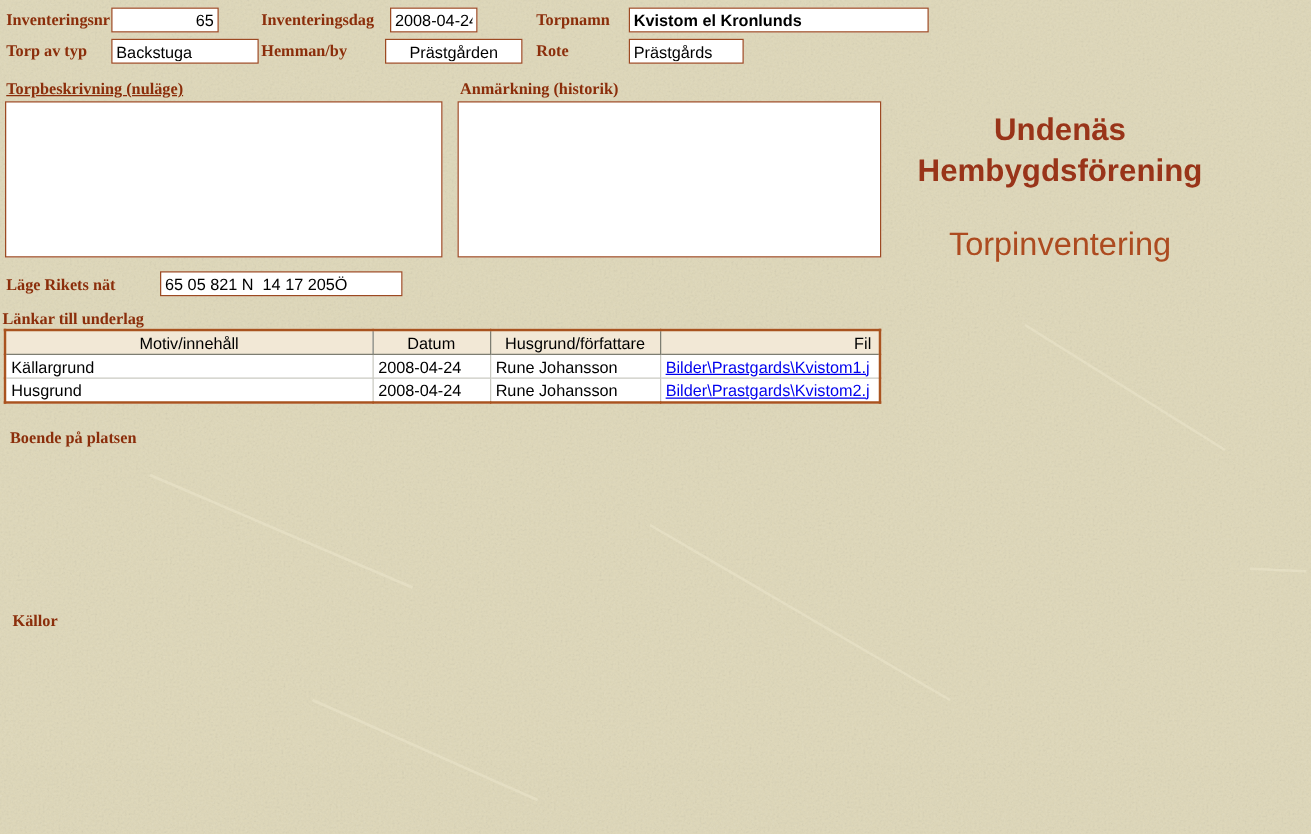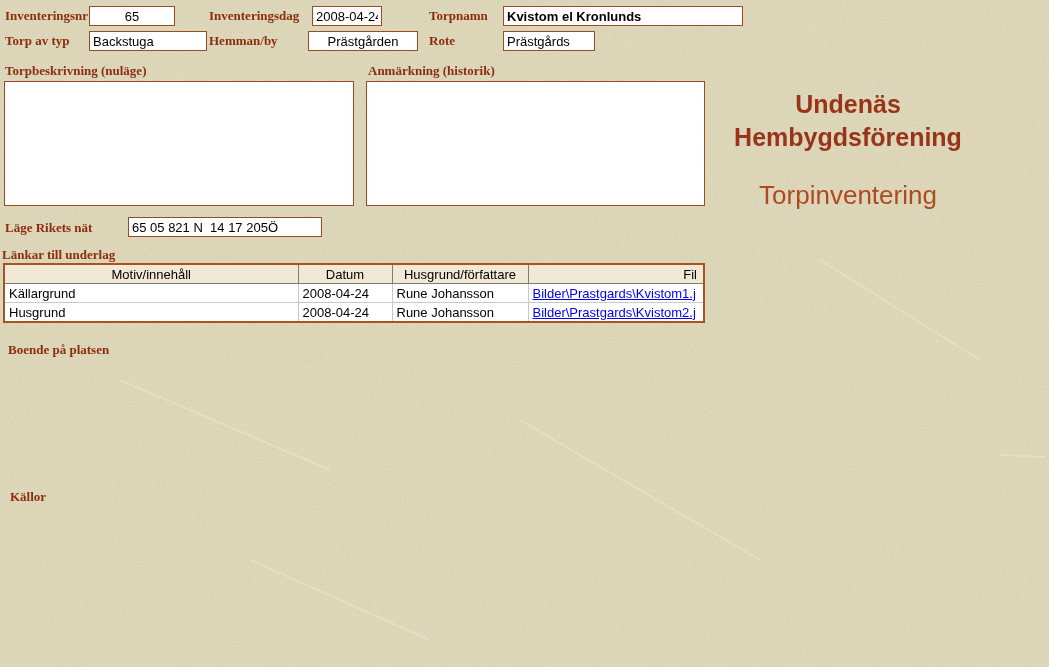--- a/index.html
+++ b/index.html
@@ -33,21 +33,21 @@
     background: #FFFFFF;
     border: 1px solid #9C4A22;
     box-sizing: border-box;
     font-family: "Liberation Sans", sans-serif;
     font-size: 13px;
     color: #000;
     padding: 1px 3px;
     margin: 0;
   }
   input.fld { height: 20px; }
-  .align-right  { text-align: center; }
+  .align-right  { text-align: right; }
   .align-center { text-align: center; }
   .bold { font-weight: bold; }
   textarea.fld { resize: none; padding: 2px 3px; }
   .title-block {
     position: absolute;
     left: 700px; top: 88px;
     width: 296px;
     text-align: center;
   }
   .org-name {
@@ -125,21 +125,21 @@
   <div class="lbl" style="left:429px; top:8px;">Torpnamn</div>
   <input class="fld bold" style="left: 503px; top: 6px; width: 240px;" type="text" value="Kvistom el Kronlunds">
 
   <div class="lbl" style="left:5px; top:33px;">Torp av typ</div>
   <input class="fld" style="left: 89px; top: 31px; width: 118px;" type="text" value="Backstuga">
   <div class="lbl" style="left:209px; top:33px;">Hemman/by</div>
   <input class="fld align-center" style="left: 308px; top: 31px; width: 110px;" type="text" value="Prästgården">
   <div class="lbl" style="left:429px; top:33px;">Rote</div>
   <input class="fld" style="left: 503px; top: 31px; width: 92px;" type="text" value="Prästgårds">
 
-  <div class="lbl" style="left:5px; top:63px;">Torpbeskrivning (nuläge)</div>
+  <div class="lbl" style="left:5px; top:63px;text-decoration:underline;">Torpbeskrivning (nuläge)</div>
   <textarea class="fld" style="left: 4px; top: 81px; width: 350px; height: 125px;"></textarea>
   <div class="lbl" style="left:368px; top:63px;">Anmärkning (historik)</div>
   <textarea class="fld" style="left: 366px; top: 81px; width: 339px; height: 125px;"></textarea>
 
   <div class="lbl" style="left:5px; top:220px;text-align:center;">Läge Rikets nät</div>
   <input class="fld" style="left: 128px; top: 217px; width: 194px;" type="text" value="65 05 821 N  14 17 205Ö">
 
   <div class="lbl" style="left:2px; top:247px;">Länkar till underlag</div>
 
   <table class="links">

